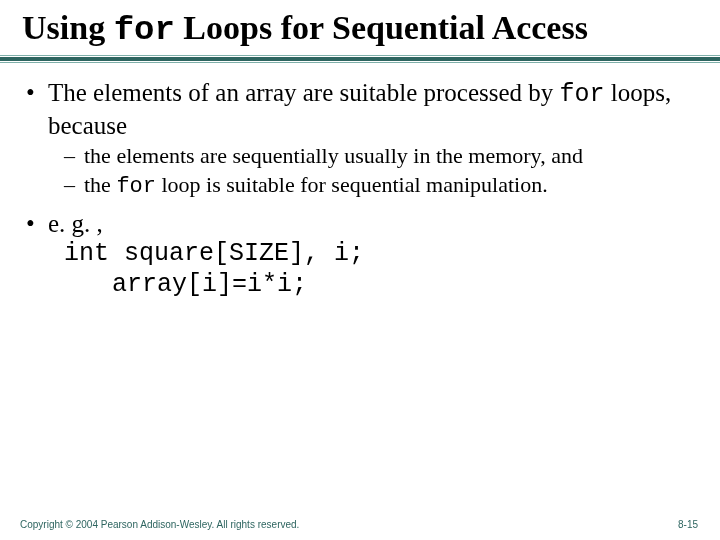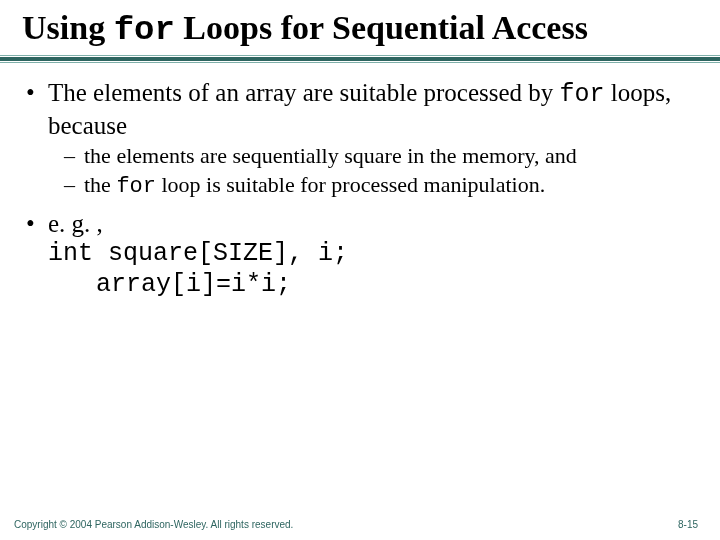--- a/index.html
+++ b/index.html
@@ -59,21 +59,21 @@
   .sub-text { flex:1; }
   .codeblock {
     margin-left: 22px;
     font-size: 25px;
     line-height: 1.22;
   }
   .indent { padding-left: 48px; }
   .footer {
     position: absolute;
     bottom: 10px;
-    left: 14px;
+    left: 20px;
     right: 22px;
     display: flex;
     justify-content: space-between;
     font-family: Arial, Helvetica, sans-serif;
     font-size: 10px;
     color: #2e6560;
   }
 </style>
 </head>
 <body>
@@ -95,39 +95,39 @@
     <div class="b1">
       <div class="b1-row">
         <div class="b1-marker">•</div>
         <div class="b1-text">
           <span>The elements of an array are suitable processed by </span><span class="mono">for</span><span> loops, because</span>
         </div>
       </div>
       <div class="sub">
         <div class="sub-row">
           <div class="sub-marker">–</div>
-          <div class="sub-text">the elements are sequentially square in the memory, and</div>
+          <div class="sub-text">the elements are sequentially usually in the memory, and</div>
         </div>
       </div>
       <div class="sub">
         <div class="sub-row">
           <div class="sub-marker">–</div>
           <div class="sub-text">
-            <span>the </span><span class="mono">for</span><span> loop is suitable for processed manipulation.</span>
+            <span>the </span><span class="mono">for</span><span> loop is suitable for sequential manipulation.</span>
           </div>
         </div>
       </div>
     </div>
 
     <div class="b1">
       <div class="b1-row">
         <div class="b1-marker">•</div>
         <div class="b1-text">
           <span>e. g. ,</span>
-          <div class="codeblock" style="margin-left:0;">
+          <div class="codeblock" style="margin-left:16px;">
             <div class="mono">int square[SIZE], i;</div>
             <div class="mono indent">array[i]=i*i;</div>
           </div>
         </div>
       </div>
     </div>
 
   </div>
 
   <div class="footer">

